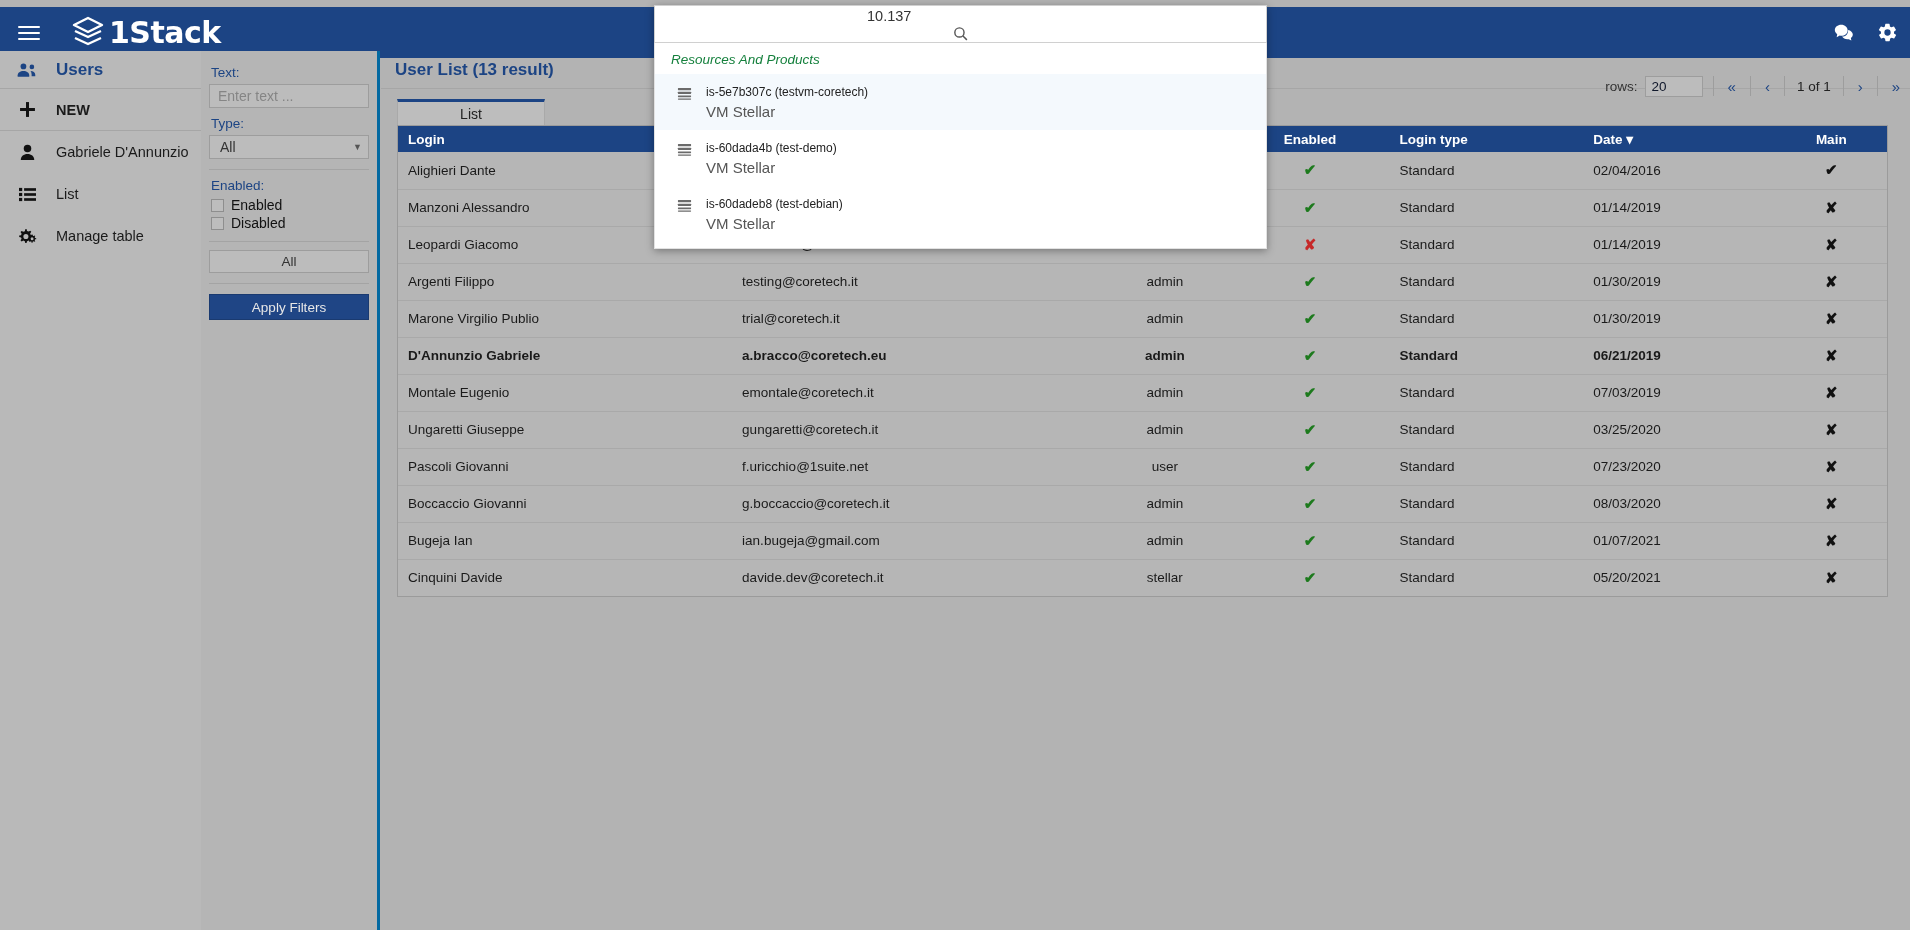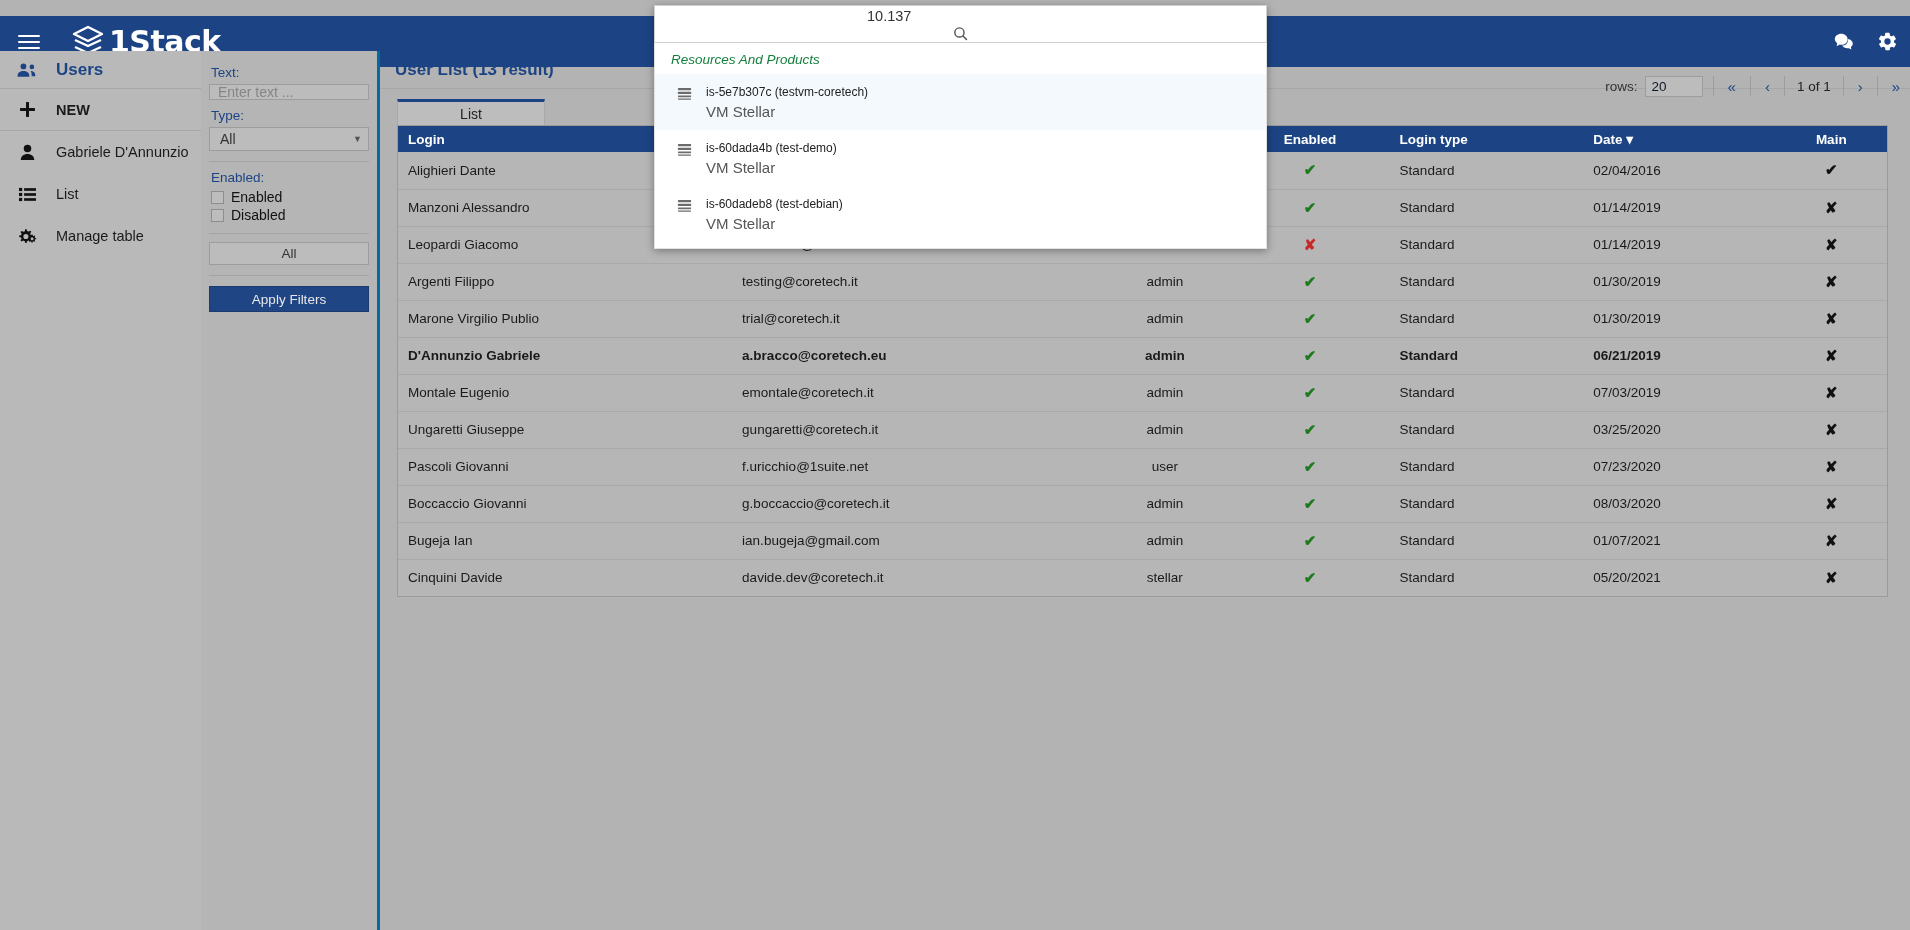--- a/index.html
+++ b/index.html
@@ -8,21 +8,21 @@
     width:1910px; height:930px;
     background:#b3b3b3;
     font-family:"Liberation Sans", sans-serif;
     font-size:14px; color:#222;
     overflow:hidden;
     position:relative;
   }
 
   
   #topbar {
-    position:absolute; top:16px; left:0; width:1910px; height:51px;
+    position:absolute; top:7px; left:0; width:1910px; height:51px;
     background:#1c4484; display:flex; align-items:center;
   }
   #hamburger {
     width:58px; height:51px; display:flex; align-items:center; justify-content:center;
     color:#fff; font-size:21px; cursor:pointer;
   }
   .ham-lines { display:block; width:22px; }
   .ham-lines i { display:block; height:2px; background:#fff; margin:4px 0; border-radius:1px; }
   #brand { display:flex; align-items:center; gap:7px; margin-left:10px; }
   #brand .logo-mark { width:40px; height:40px; }
@@ -84,21 +84,21 @@
   .side-item .si-chev { margin-left:auto; color:#444; font-size:13px; }
   .side-item:not(.first) { border-bottom:none; }
 
   
   #filters {
     position:absolute; left:201px; top:51px; width:179px; height:879px;
     background:#b5b5b5; border-right:3px solid #0369a1; padding:12px 8px 0 8px;
   }
   .f-label { color:#1c4484; font-size:13.5px; margin:2px 0 4px 2px; }
   .f-input {
-    width:100%; height:16px; background:#bcbcbc; border:1px solid #9d9d9d;
+    width:100%; height:24px; background:#bcbcbc; border:1px solid #9d9d9d;
     padding:0 8px; font-size:14px; color:#666;
     font-family:"Liberation Sans", sans-serif; outline:none;
   }
   .f-input::placeholder { color:#858585; }
   .f-select {
     width:100%; height:24px; background:#bcbcbc; border:1px solid #9d9d9d;
     display:flex; align-items:center; padding:0 6px 0 10px; font-size:14px; color:#333;
     cursor:pointer; margin-bottom:2px;
   }
   .f-select .caret { margin-left:auto; font-size:9px; color:#555; }

